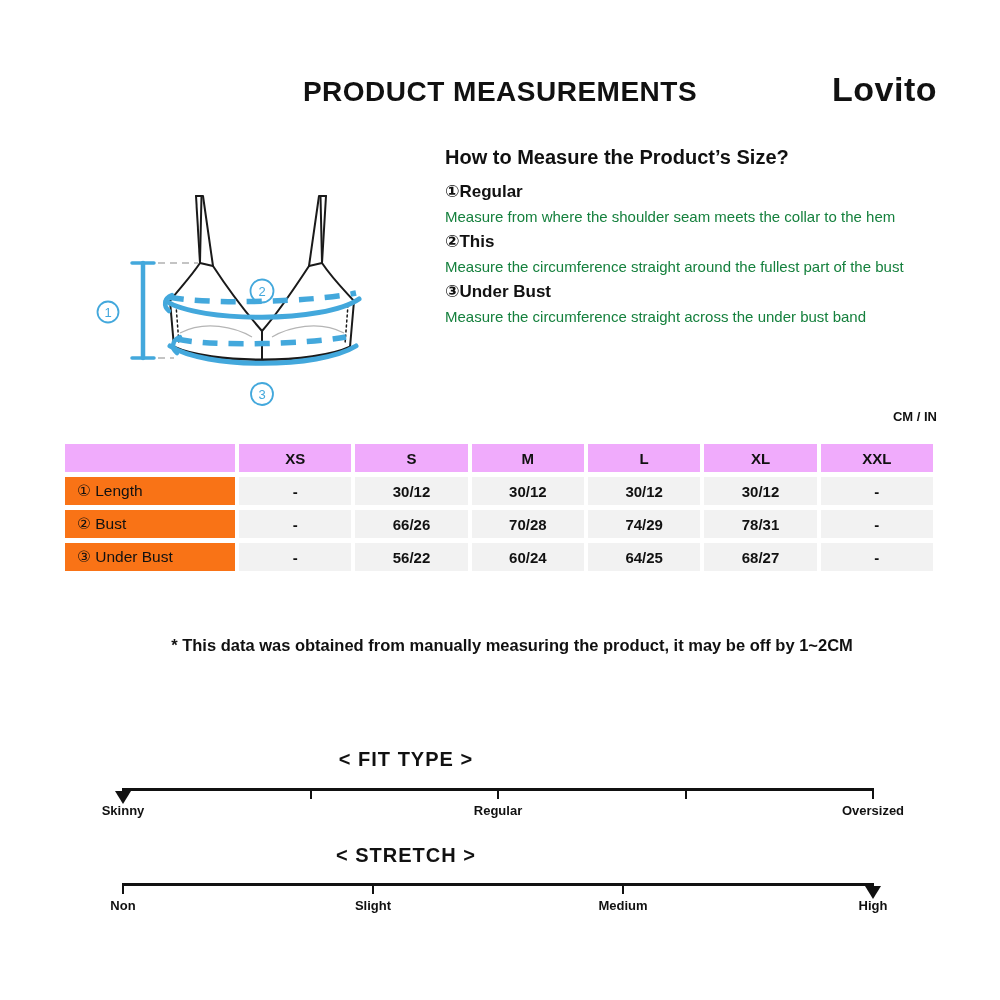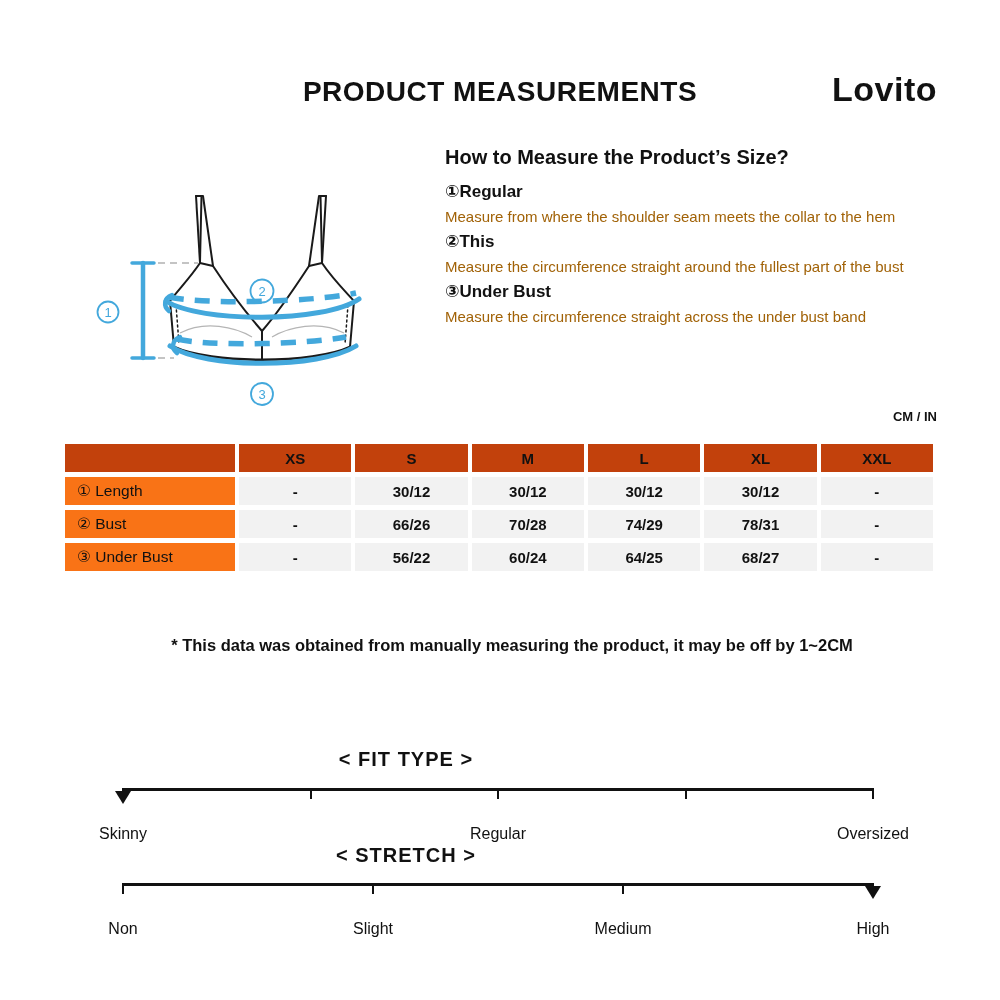--- a/index.html
+++ b/index.html
@@ -8,45 +8,45 @@
 
   .page-title{position:absolute;top:76px;left:0;width:1000px;text-align:center;
               font-size:28px;font-weight:bold;letter-spacing:0.5px;}
   .brand{position:absolute;top:70px;right:63px;font-size:34px;font-weight:bold;letter-spacing:0.5px;}
 
   .diagram{position:absolute;left:80px;top:150px;width:360px;height:270px;}
 
   .guide{position:absolute;left:445px;top:146px;width:478px;}
   .guide h2{margin:0 0 10px 0;font-size:20px;font-weight:bold;}
   .guide .g-label{font-size:17px;font-weight:bold;line-height:26px;}
-  .guide .g-desc{font-size:15px;line-height:24px;color:#a16207;}
+  .guide .g-desc{font-size:15px;line-height:24px;color:#15803d;}
 
   .units{position:absolute;top:409px;right:63px;font-size:13px;font-weight:bold;}
 
   .size-table{position:absolute;left:61px;top:439px;width:876px;}
   .size-table table{border-collapse:separate;border-spacing:4px 5px;width:100%;table-layout:fixed;}
   .size-table th,.size-table td{height:28px;font-size:15px;text-align:center;padding:0;}
-  .size-table th{background:#c2410c;font-weight:bold;}
+  .size-table th{background:#f0abfc;font-weight:bold;}
   .size-table td.row-label{background:#f97316;text-align:left;padding-left:12px;font-weight:normal;font-size:15.5px;}
   .size-table td.val{background:#f2f2f2;font-weight:bold;}
   .size-table col.c-label{width:170px;}
 
   .disclaimer{position:absolute;top:636px;left:12px;width:1000px;text-align:center;
               font-size:16.5px;font-weight:bold;}
 
   .scale-title{position:absolute;left:0;width:812px;text-align:center;font-size:20px;
                font-weight:bold;letter-spacing:1px;}
   .scale{position:absolute;left:123px;width:750px;height:42px;}
   .scale .line{position:absolute;left:0;top:0;width:100%;height:3px;background:#111;}
   .scale .tick{position:absolute;top:0;width:2px;height:11px;background:#111;margin-left:-1px;}
   .scale .marker{position:absolute;top:3px;width:0;height:0;margin-left:-8px;
                  border-left:8px solid transparent;border-right:8px solid transparent;
                  border-top:13px solid #111;}
   .scale .s-label{position:absolute;top:15px;transform:translateX(-50%);
-                  font-size:16px;font-weight:normal;white-space:nowrap;margin-top:22px;}
+                  font-size:13px;font-weight:bold;white-space:nowrap;}
 </style>
 </head>
 <body>
 
 <div class="canvas">
 
   <div class="page-title">PRODUCT MEASUREMENTS</div>
   <div class="brand">Lovito</div>
 
   <div class="diagram">

